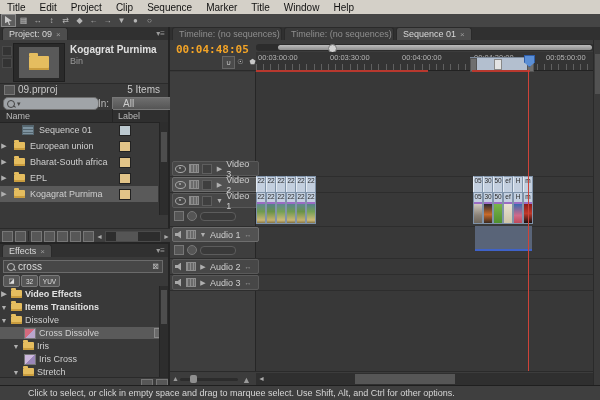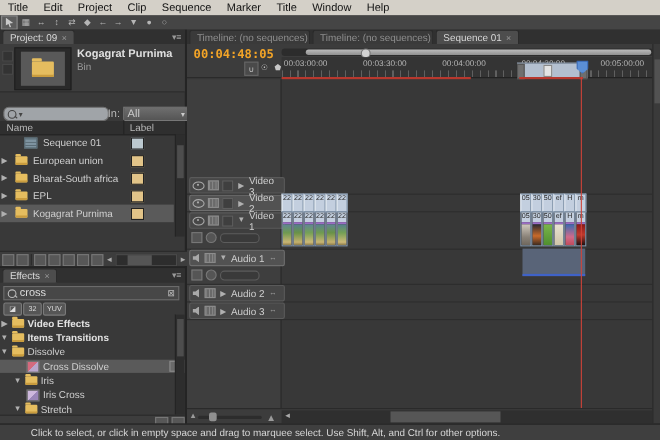--- a/index.html
+++ b/index.html
@@ -172,27 +172,32 @@
       <span class="sideslot" style="top:6px"></span>
       <span class="sideslot" style="top:18px"></span>
       <div id="thumbbox">
         <div class="inner">
             <span class="folder"></span>
           </div>
       </div>
       <div id="prev-title">Kogagrat Purnima</div>
       <div id="prev-sub">Bin</div>
     </div>
+    <div id="inforow">
+      <span class="abs" style="left:4px;top:2px;width:9px;height:8px;background:#555;border:1px solid #777"></span>
+      <span class="abs" style="left:18px;top:1px;color:#c9c9c9">09.prproj</span>
+      <span class="abs" style="right:8px;top:1px;color:#c9c9c9">5 Items</span>
+    </div>
     <div id="searchrow">
       <div id="psearch">
         <span class="mag"></span>
         <span style="color:#444;font-size:7px">▾</span>
       </div>
       <span class="abs" style="left:98px;top:2px;color:#b8b8b8">In:</span>
-      <div class="abs" style="left:112px;top:1px;width:52px;height:11px;background:linear-gradient(#6e6e6e,#555);border:1px solid #777;display:flex;align-items:center;justify-content:space-between;padding:0 3px">
+      <div class="abs" style="left:112px;top:1px;width:52px;height:11px;background:linear-gradient(#6e6e6e,#555);border:1px solid #777;display:flex;align-items:center;justify-content:space-between;padding:0 10px">
         <span>All</span>
         <span style="font-size:7px;color:#ccc">▾</span>
       </div>
     </div>
     <div id="pheader">
       <span class="abs" style="left:6px;top:1px">Name</span>
       <span class="abs" style="left:112px;top:-1px;bottom:0;width:1px;background:#242424"></span>
       <span class="abs" style="left:118px;top:1px">Label</span>
     </div>
 

